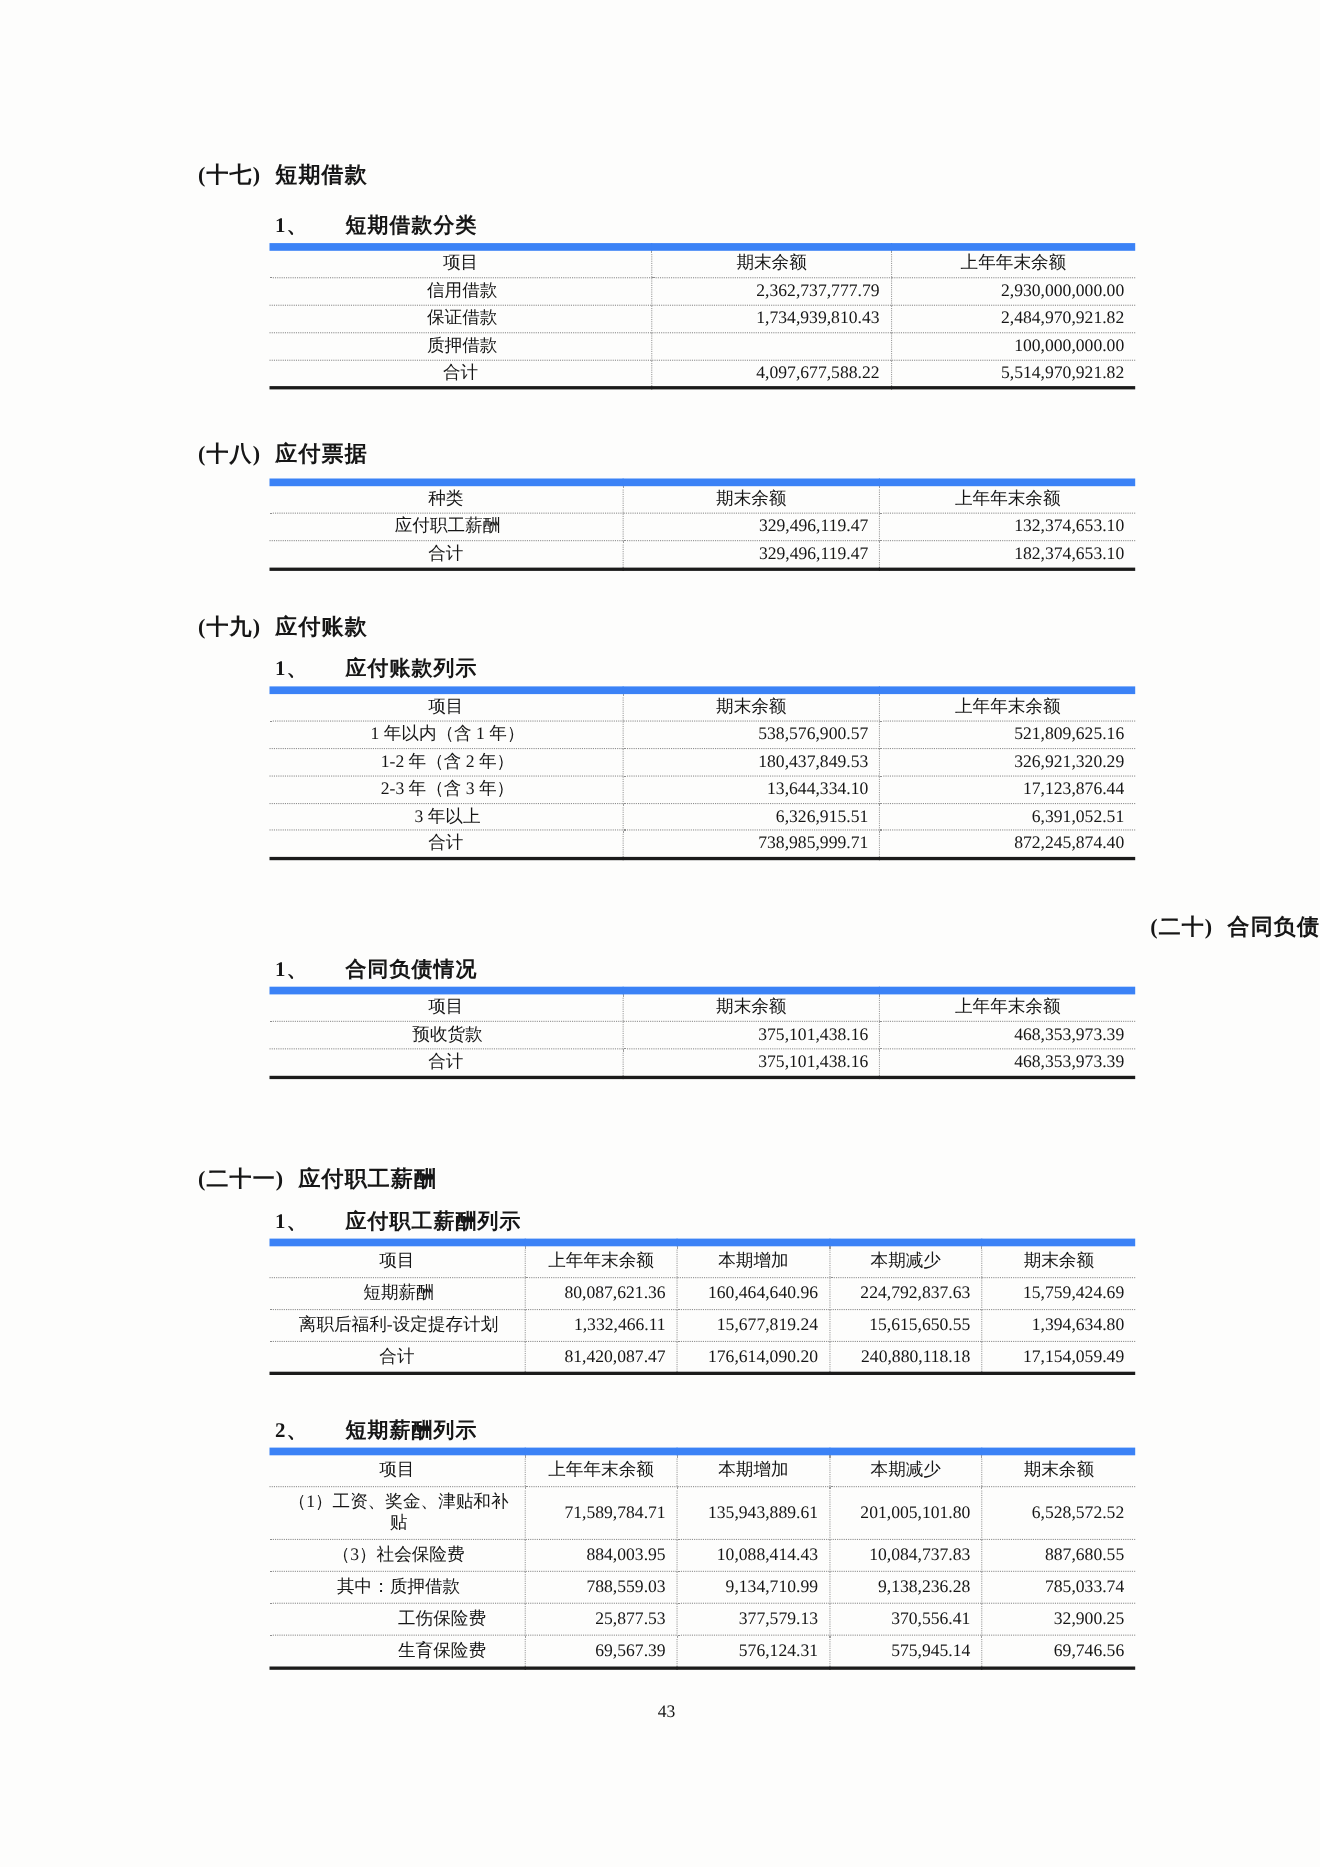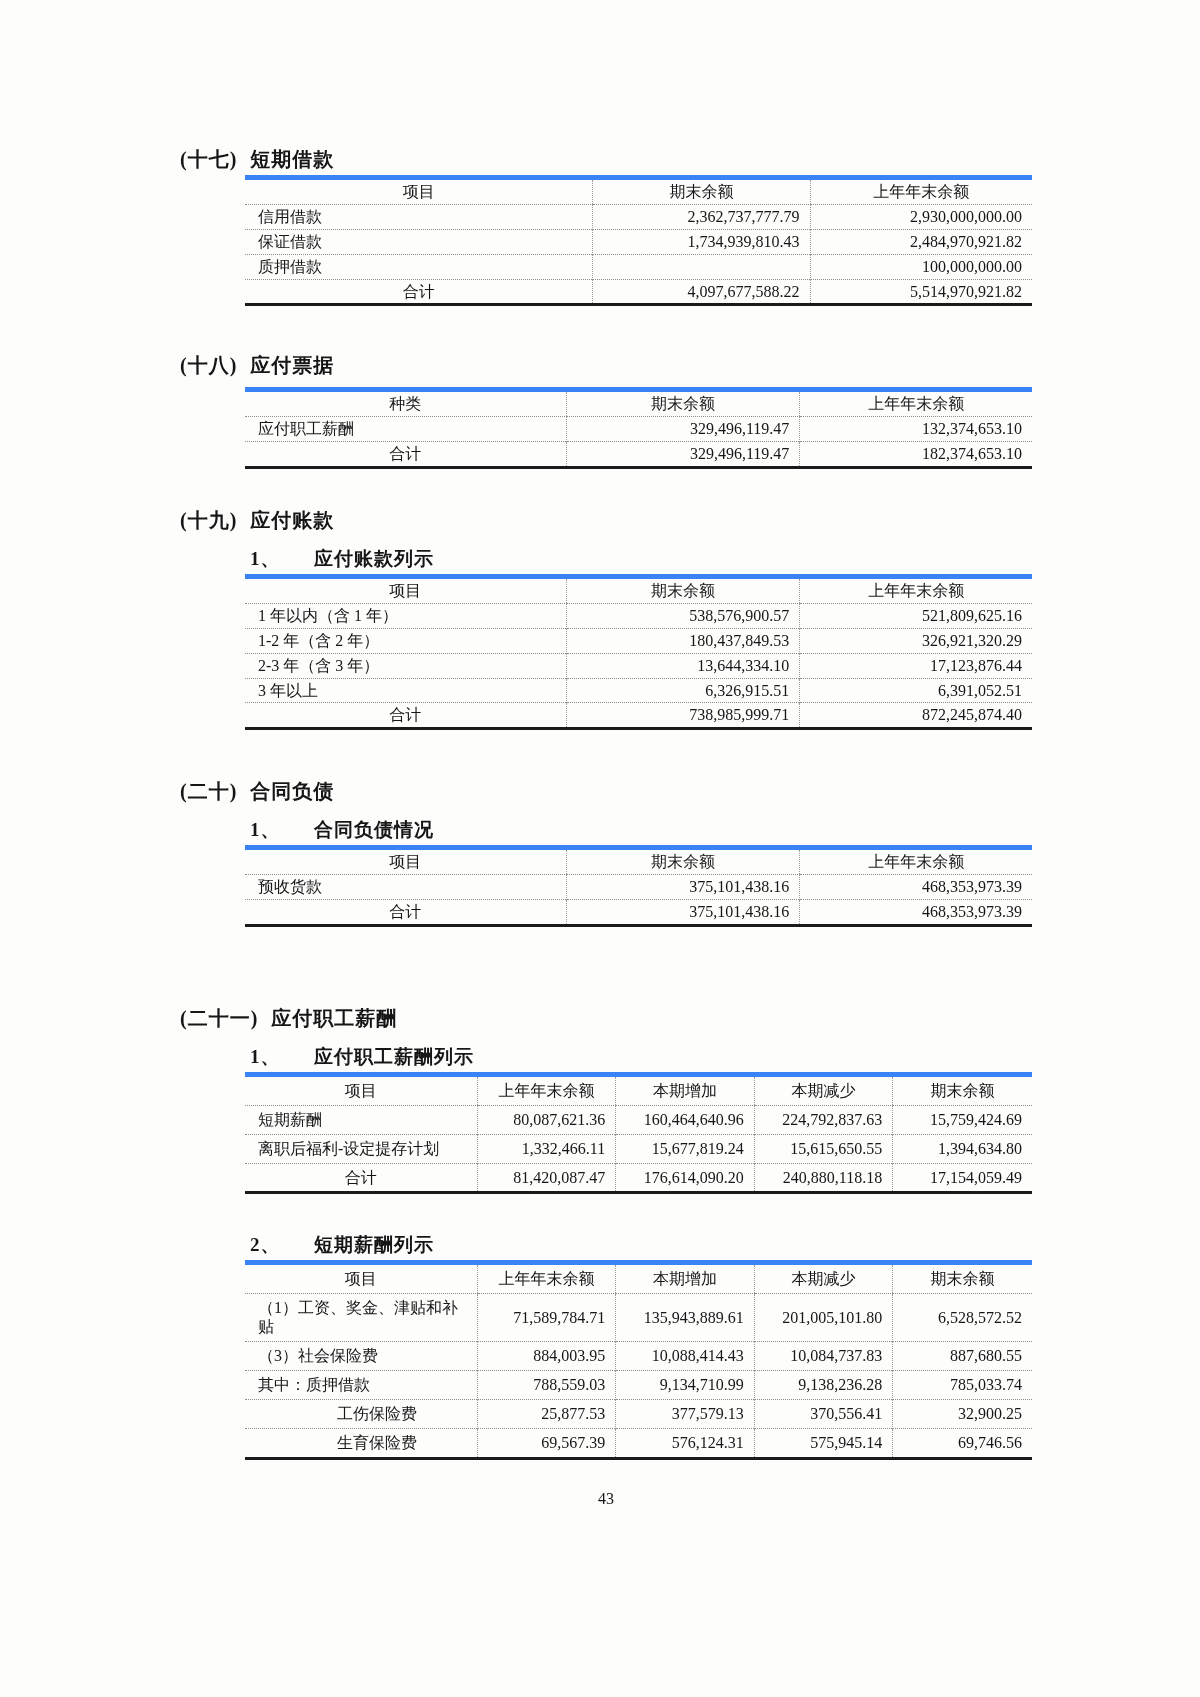--- a/index.html
+++ b/index.html
@@ -28,52 +28,52 @@
   .sub-heading{
     margin:20px 0 2px 250px;
     font-size:19px;font-weight:bold;
     line-height:26px;
     letter-spacing:1px;
   }
   .sub-heading .sub-num{display:inline-block;width:64px;}
 
   .mt-sec18{margin-top:46px;}
   .mt-sec19{margin-top:38px;}
-  .mt-sec20{margin-top:48px;}
+  .mt-sec20{margin-top:48px;text-align:right;}
   .mt-sec21{margin-top:78px;}
   .mt-sub-small{margin-top:12px;}
   .mt-sub2{margin-top:38px;}
 
   table.fin-table{
     margin-left:245px;
     width:787px;
     border-collapse:collapse;
     table-layout:fixed;
-    border-top:5px solid #3b82f6;
+    border-top:7px solid #3b82f6;
     border-bottom:3px solid #1b1b1b;
     font-size:16px;
     margin-top:2px;
   }
   table.mt-table{margin-top:8px;}
   .fin-table th,.fin-table td{
     padding:3px 10px 2px 10px;
     line-height:1.18;
     overflow:hidden;
     vertical-align:middle;
   }
   .fin-table thead th{
     font-weight:normal;
     text-align:center;
     border-bottom:1px dotted #8d8d8d;
   }
   .fin-table tbody tr + tr td{border-top:1px dotted #8d8d8d;}
   .fin-table th + th,
   .fin-table td + td{border-left:1px dotted #9c9c9c;}
 
-  .fin-table td.label{text-align:left;padding-left:13px;}
+  .fin-table td.label{text-align:center;padding-left:13px;}
   .fin-table td.num{text-align:right;font-variant-numeric:tabular-nums;}
   .fin-table td.total-label{text-align:center;}
   .fin-table td.indent2{padding-left:92px;}
 
   table.roomy th,table.roomy td{padding-top:5px;padding-bottom:4px;}
 
   
   .cols3a col.c1{width:44.2%;} .cols3a col.c2{width:27.6%;} .cols3a col.c3{width:28.2%;}
   .cols3b col.c1{width:40.8%;} .cols3b col.c2{width:29.7%;} .cols3b col.c3{width:29.5%;}
   .cols5 col.c1{width:29.5%;}
@@ -91,20 +91,23 @@
 </style>
 </head>
 <body>
 
 <div class="page">
   <div class="content">
 
     <div class="sec-heading">
       <span class="sec-num">(十七)</span><span class="sec-title">短期借款</span>
     </div>
+    <div class="sub-heading">
+      <span class="sub-num">1、</span><span>短期借款分类</span>
+    </div>
     <table class="fin-table cols3a">
       <colgroup>
           <col class="c1">
           <col class="c2">
           <col class="c3">
         </colgroup>
       <thead>
         <tr>
           <th>项目</th>
           <th>期末余额</th>

